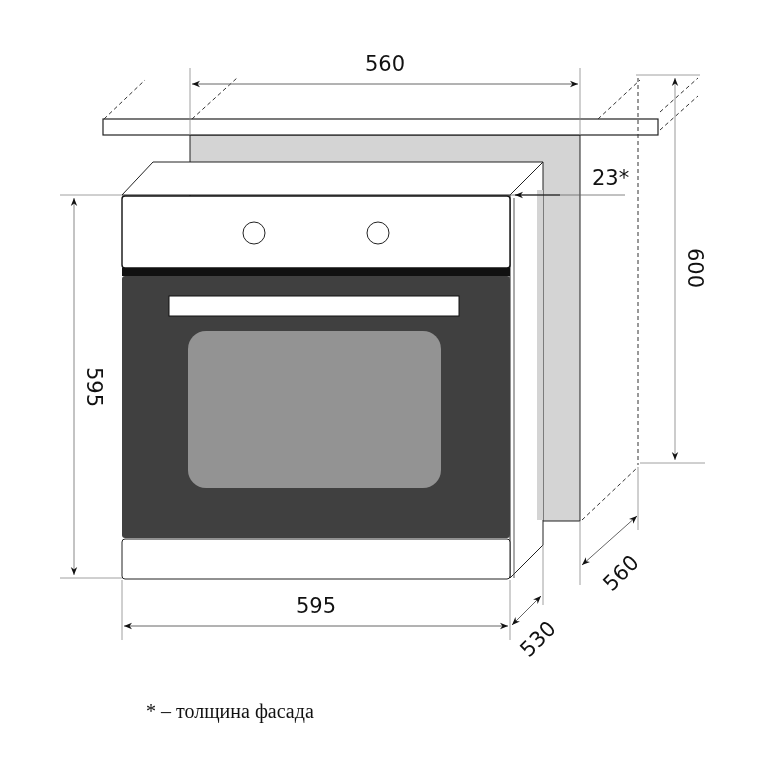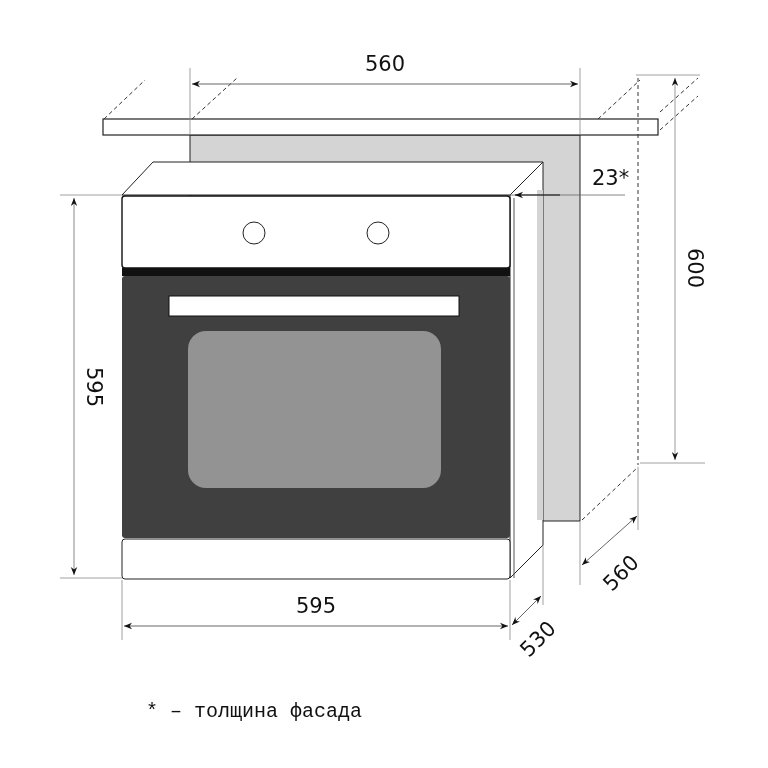--- a/index.html
+++ b/index.html
@@ -1,19 +1,19 @@
 <!DOCTYPE html>
 <html><head>
 <meta charset="utf-8">
 <style>
   html,body{margin:0;padding:0;background:#fff;}
   body{width:768px;height:768px;overflow:hidden;position:relative;font-family:"Liberation Sans",sans-serif;}
   svg{position:absolute;left:0;top:0;}
   .dim{font-family:"DejaVu Sans","Liberation Sans",sans-serif;font-size:21px;fill:#111;}
-  .note{position:absolute;left:146px;top:700px;font-family:Liberation Mono, monospace;font-size:20px;color:#111;}
+  .note{position:absolute;left:146px;top:700px;font-family:Liberation Serif, serif;font-size:20px;color:#111;}
 </style>
 </head>
 <body>
 
 <svg width="768" height="768" viewBox="0 0 768 768">
   <defs>
     <marker id="arr" viewBox="0 0 10 10" refX="10" refY="5" markerWidth="8" markerHeight="8" orient="auto-start-reverse">
       <path d="M0,1 L10,5 L0,9 L3,5 Z" fill="#111"></path>
     </marker>
   </defs>

